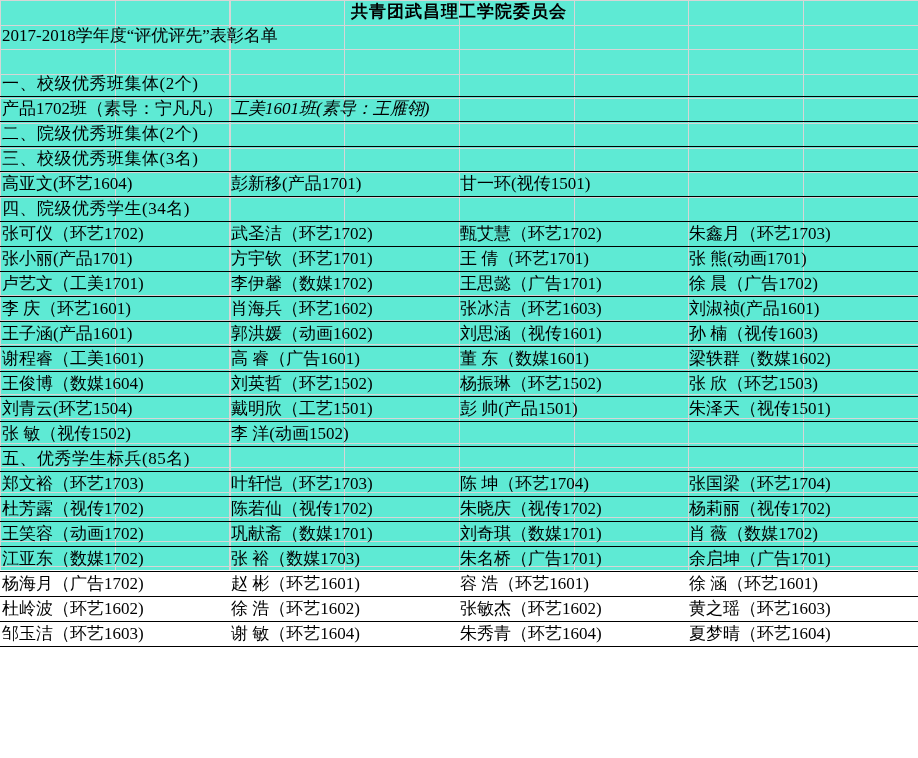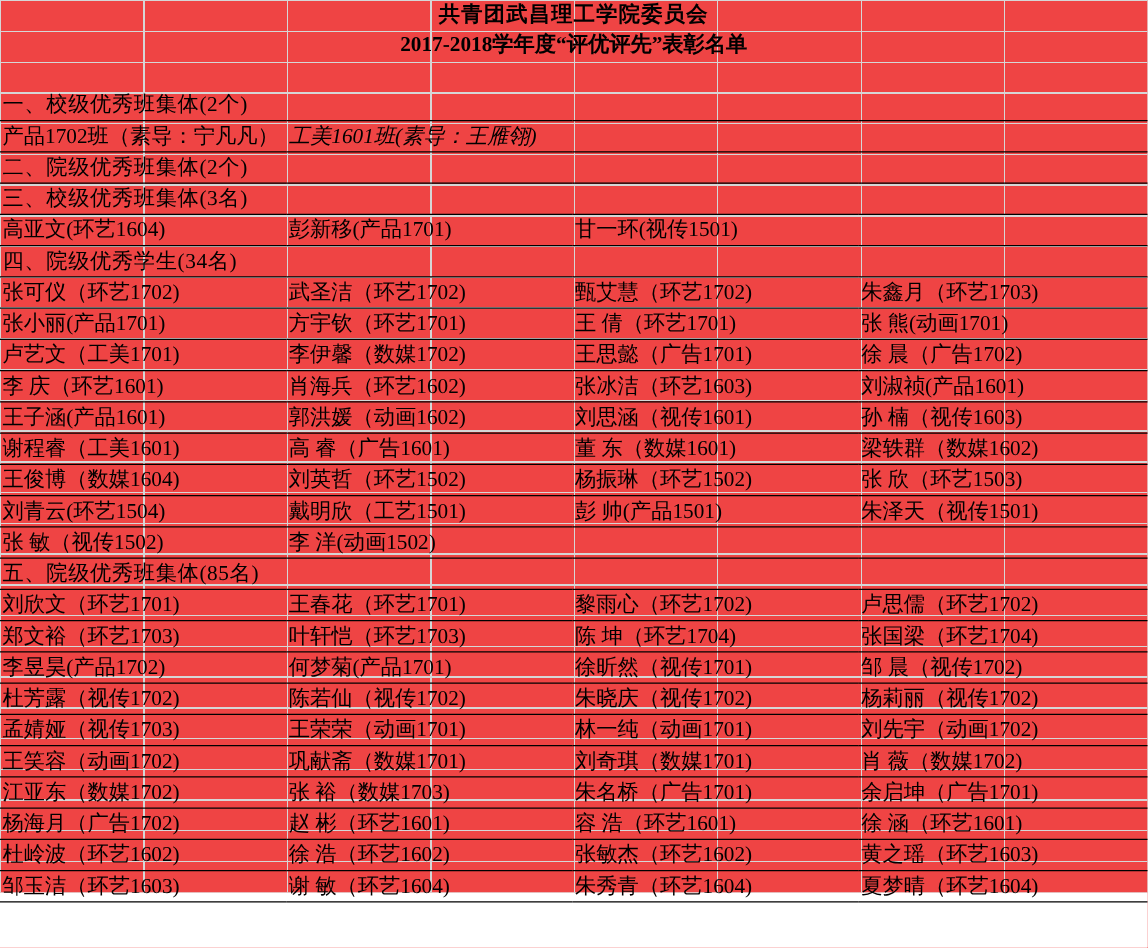--- a/index.html
+++ b/index.html
@@ -3,22 +3,22 @@
 <meta charset="utf-8">
 <style>
   html,body{margin:0;padding:0;background:#ffffff;}
   body{
     width:918px;height:758px;overflow:hidden;
     font-family:"Liberation Serif","DejaVu Serif",serif;
     color:#000;
   }
   .sheet{
     position:relative;
-    width:918px;height:714px;
-    background:#ef4444;
+    width:918px;height:570px;
+    background:#5eead4;
   }
   
   .gridlines{
     position:absolute;inset:0;
     background-image:
       repeating-linear-gradient(to right, #d6d6d6 0 1px, transparent 1px 114.75px),
       repeating-linear-gradient(to bottom, #d6d6d6 0 1px, transparent 1px 24.6px);
     pointer-events:none;
   }
   table.doc{
@@ -38,22 +38,22 @@
   }
   .title{
     text-align:center;
     font-weight:bold;
     font-size:23px;
     letter-spacing:1px;
     line-height:30px;
     height:30px;
   }
   .title2{
-    text-align:center;
-    font-weight:bold;
+    text-align:left;
+    font-weight:normal;
     font-size:23px;
     letter-spacing:0px;
     line-height:30px;
     height:30px;
   }
   .section{
     font-weight:normal;
     font-size:18px;
     letter-spacing:0.5px;
   }
@@ -168,53 +168,35 @@
         <td class="name">朱泽天（视传1501)</td>
       </tr>
       <tr class="rowline">
         <td class="name">张  敏（视传1502)</td>
         <td class="name">李  洋(动画1502)</td>
         <td class="name"></td>
         <td class="name"></td>
       </tr>
 
       <tr class="rowline">
-        <td class="section" colspan="4">五、院级优秀班集体(85名)</td>
-      </tr>
-      <tr class="rowline">
-        <td class="name">刘欣文（环艺1701)</td>
-        <td class="name">王春花（环艺1701)</td>
-        <td class="name">黎雨心（环艺1702)</td>
-        <td class="name">卢思儒（环艺1702)</td>
+        <td class="section" colspan="4">五、优秀学生标兵(85名)</td>
       </tr>
       <tr class="rowline">
         <td class="name">郑文裕（环艺1703)</td>
         <td class="name">叶轩恺（环艺1703)</td>
         <td class="name">陈  坤（环艺1704)</td>
         <td class="name">张国梁（环艺1704)</td>
       </tr>
       <tr class="rowline">
-        <td class="name">李昱昊(产品1702)</td>
-        <td class="name">何梦菊(产品1701)</td>
-        <td class="name">徐昕然（视传1701)</td>
-        <td class="name">邹  晨（视传1702)</td>
-      </tr>
-      <tr class="rowline">
         <td class="name">杜芳露（视传1702)</td>
         <td class="name">陈若仙（视传1702)</td>
         <td class="name">朱晓庆（视传1702)</td>
         <td class="name">杨莉丽（视传1702)</td>
       </tr>
       <tr class="rowline">
-        <td class="name">孟婧娅（视传1703)</td>
-        <td class="name">王荣荣（动画1701)</td>
-        <td class="name">林一纯（动画1701)</td>
-        <td class="name">刘先宇（动画1702)</td>
-      </tr>
-      <tr class="rowline">
         <td class="name">王笑容（动画1702)</td>
         <td class="name">巩献斋（数媒1701)</td>
         <td class="name">刘奇琪（数媒1701)</td>
         <td class="name">肖  薇（数媒1702)</td>
       </tr>
       <tr class="rowline">
         <td class="name">江亚东（数媒1702)</td>
         <td class="name">张  裕（数媒1703)</td>
         <td class="name">朱名桥（广告1701)</td>
         <td class="name">余启坤（广告1701)</td>

